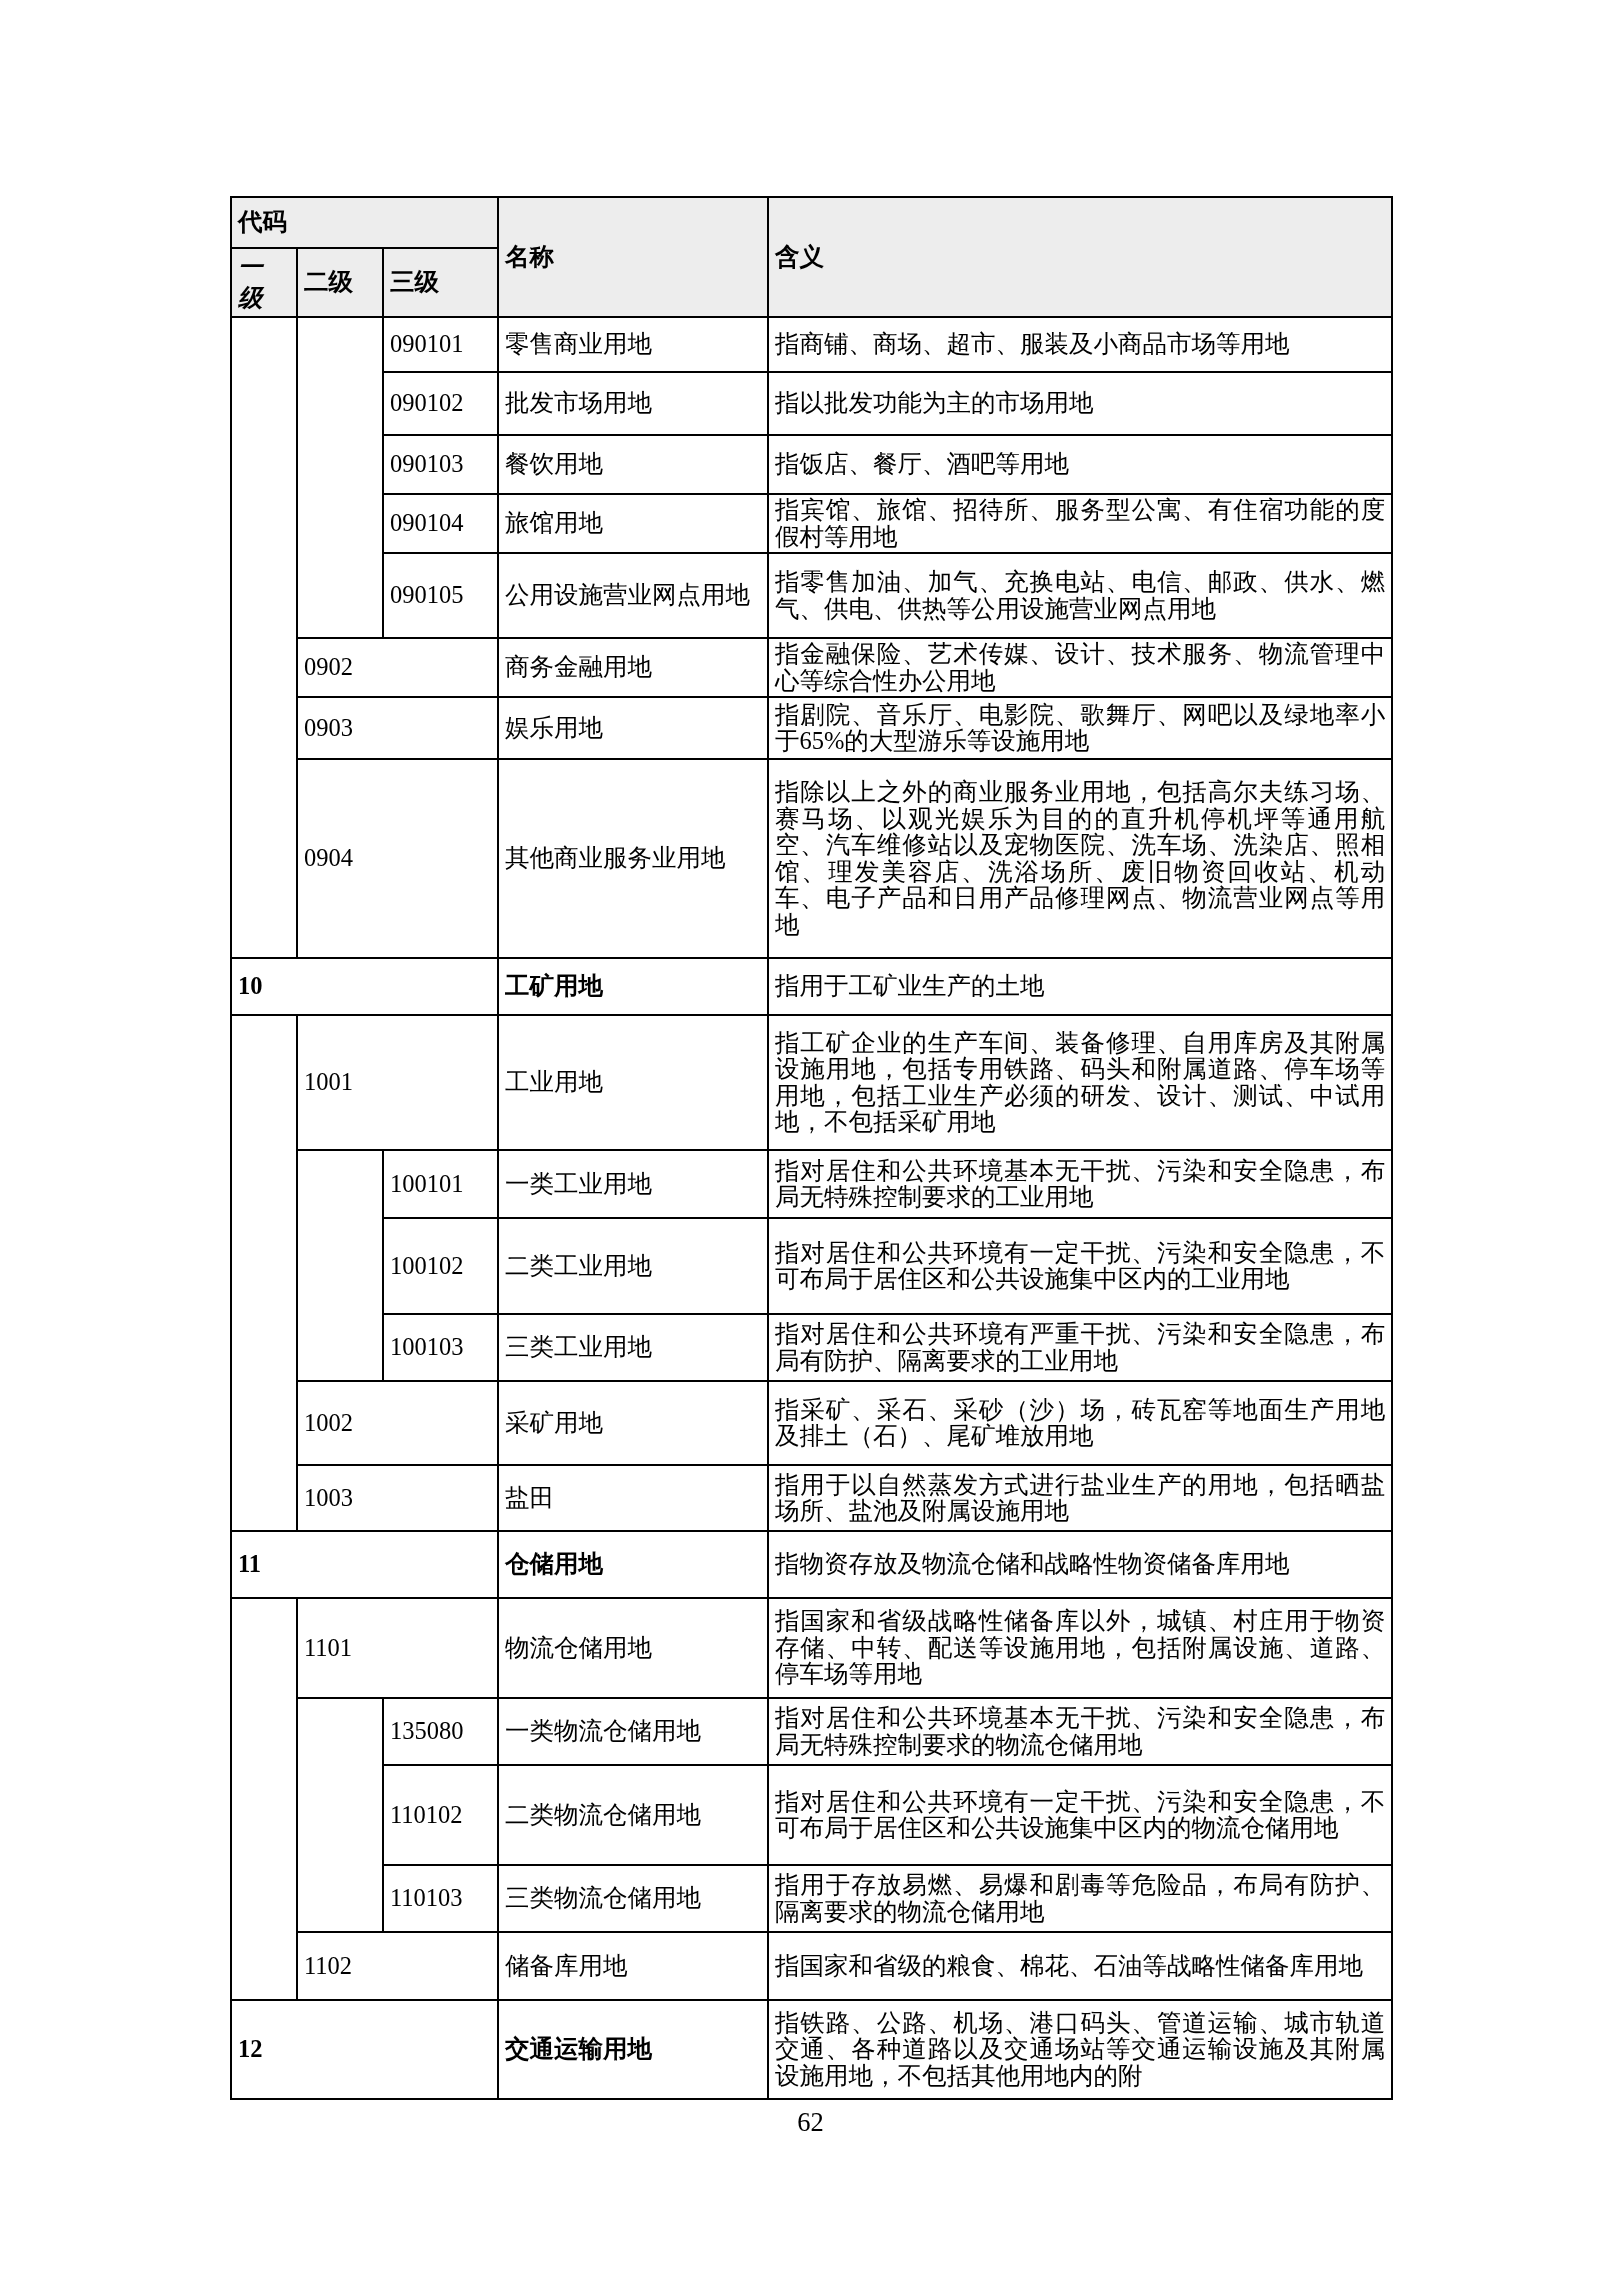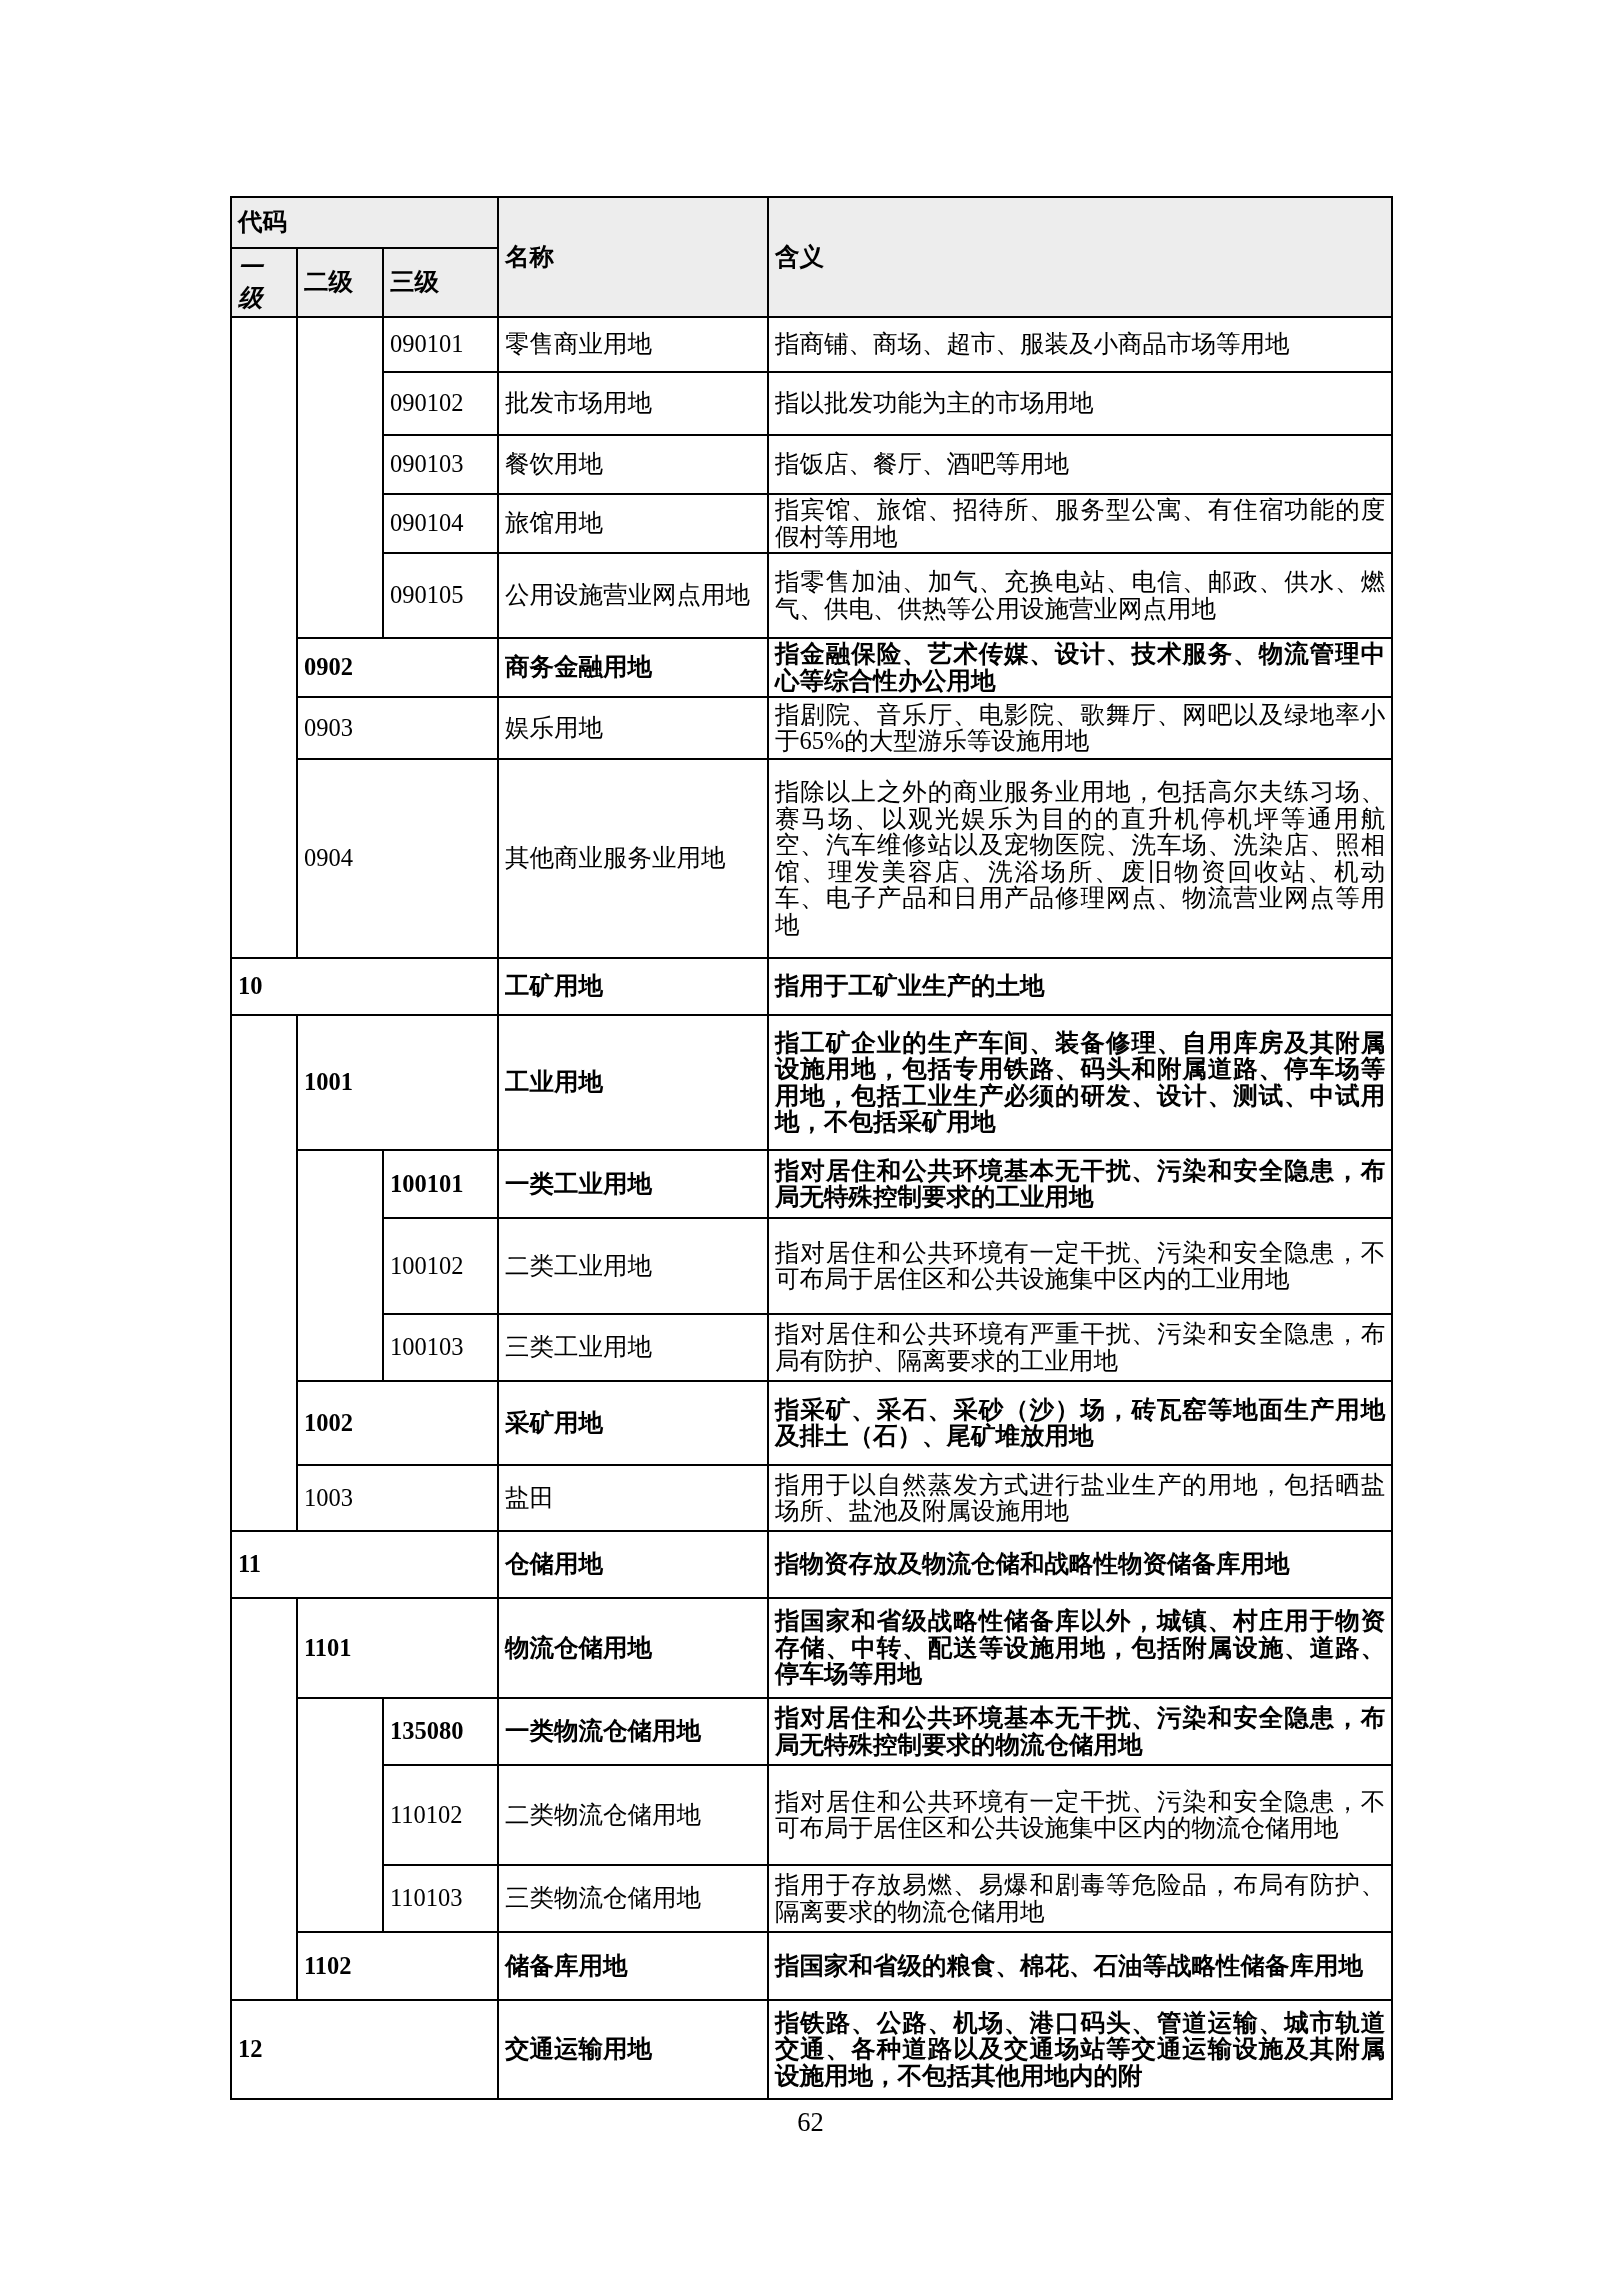--- a/index.html
+++ b/index.html
@@ -34,21 +34,21 @@
     font-weight:bold;
     font-size:25.5px;
     padding:2px 2px;
   }
   td.code{padding-left:13.7px;text-align:left;margin-left:30px;}
   td.name{padding-left:11.8px;padding-right:41px;text-align:left;}
   td.mean{padding-left:7.8px;padding-right:7.8px;text-align:justify;}
   td.strip{padding:0;}
   .b{font-weight:bold;}
   .bl3{border-left-width:2.9px !important;}
-  .bt3{border-top-width:2.9px !important;font-weight:bold;}
+  .bt3{border-top-width:2.9px !important;}
   .hb3{border-bottom-width:2.9px !important;}
   .narrow{display:inline-block;width:1.15em;line-height:1.25;font-style:italic;}
   .pageno{
     position:absolute;
     left:0;top:2107px;width:1621px;
     text-align:center;
     font-size:26.5px;
   }
 </style>
 </head>

